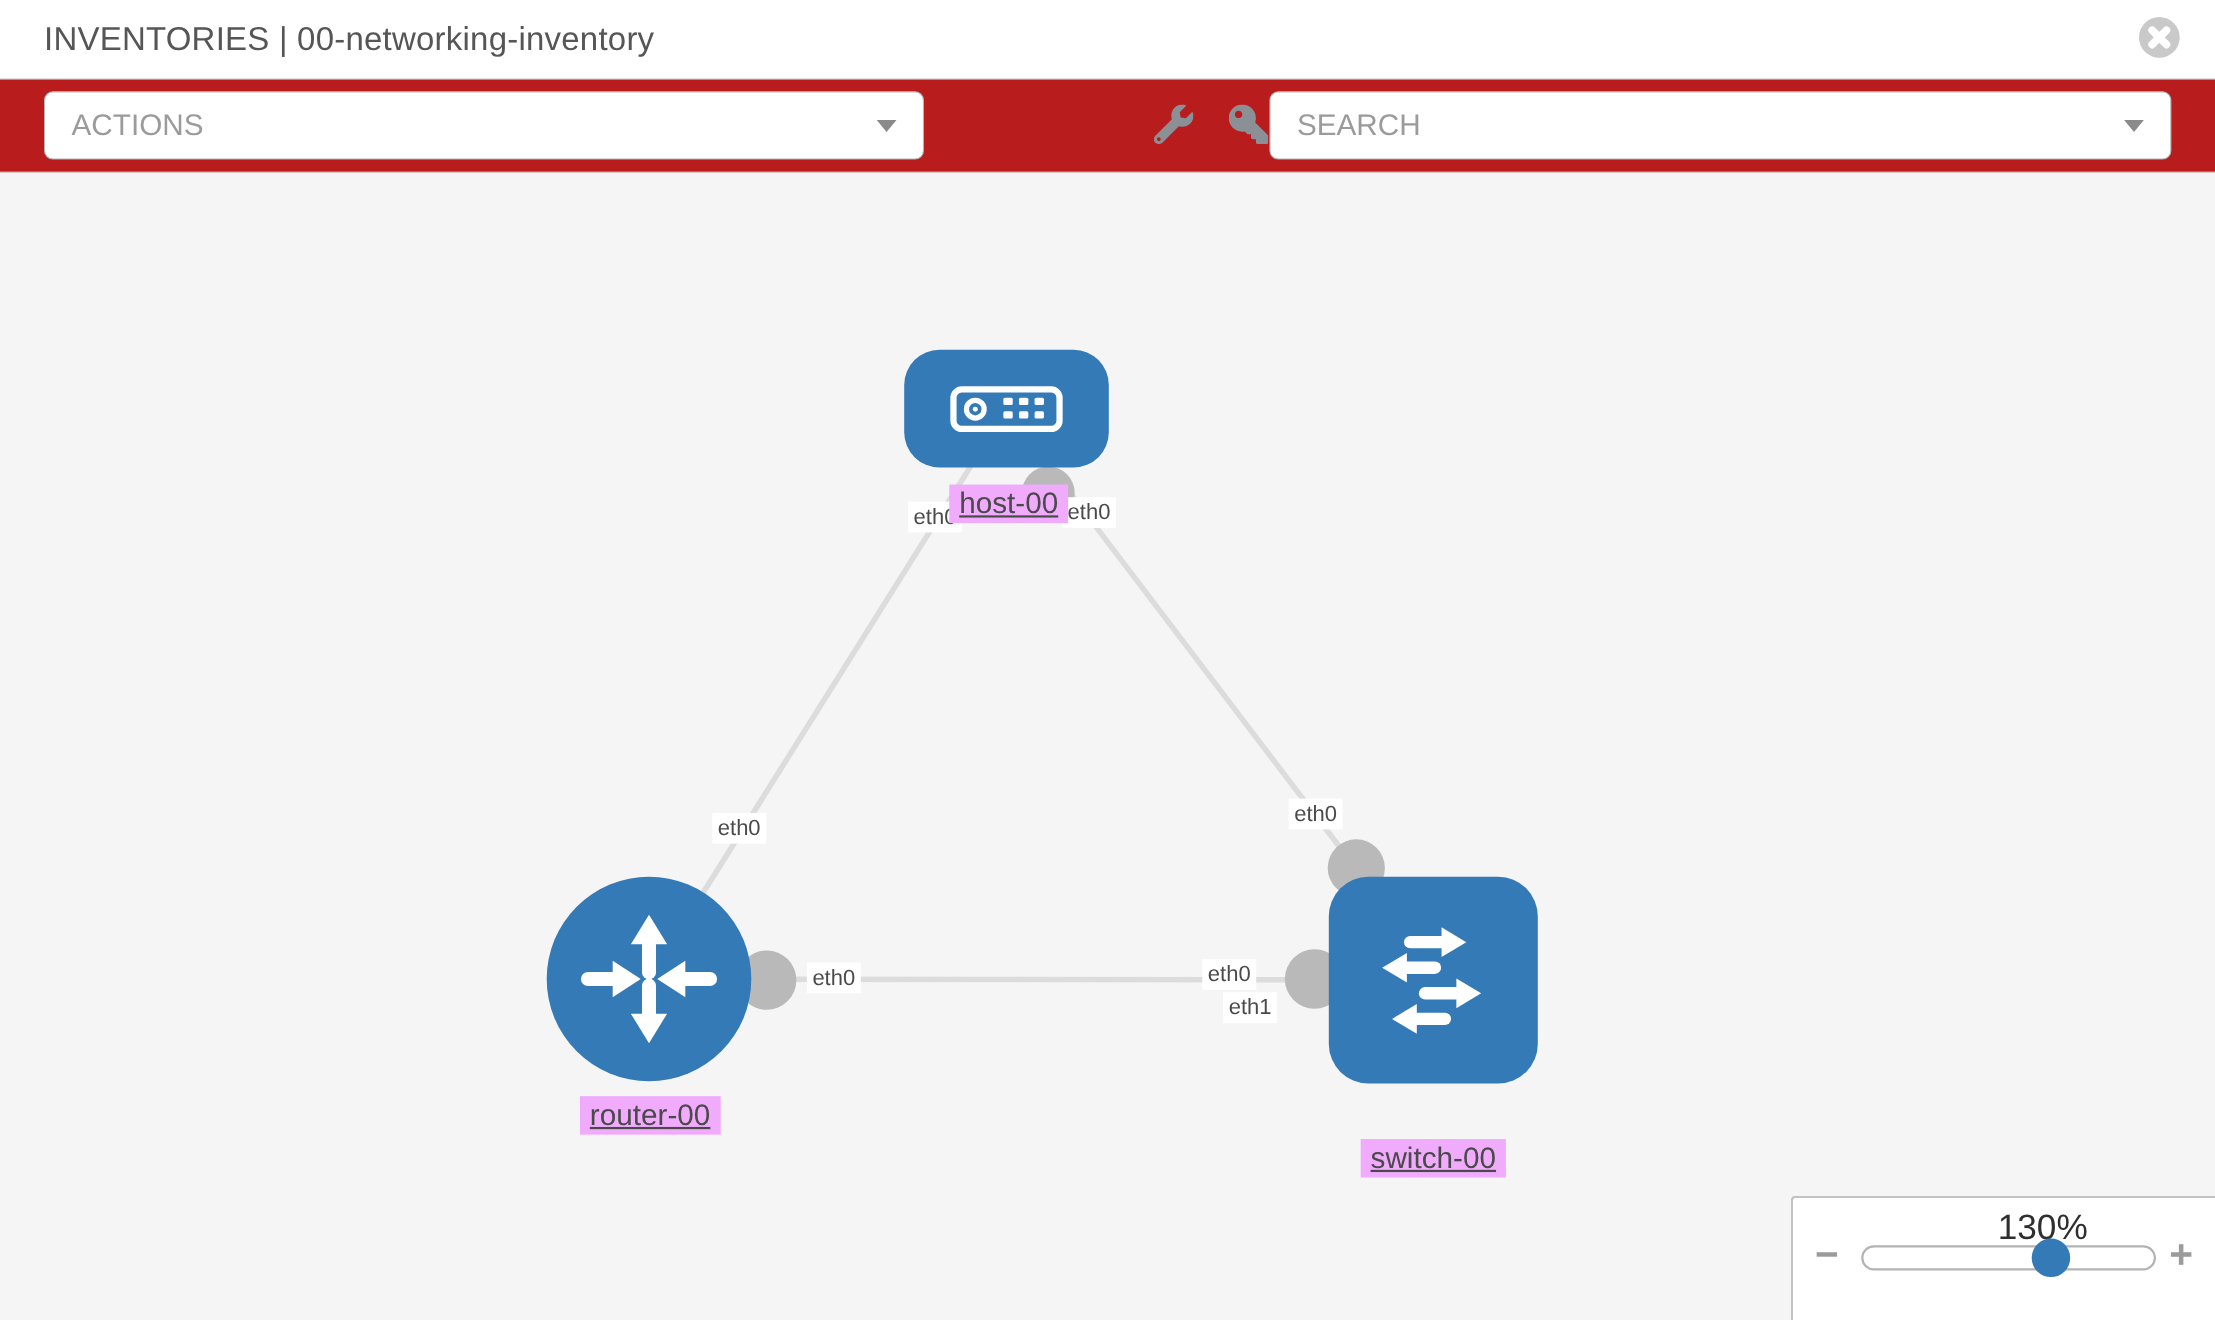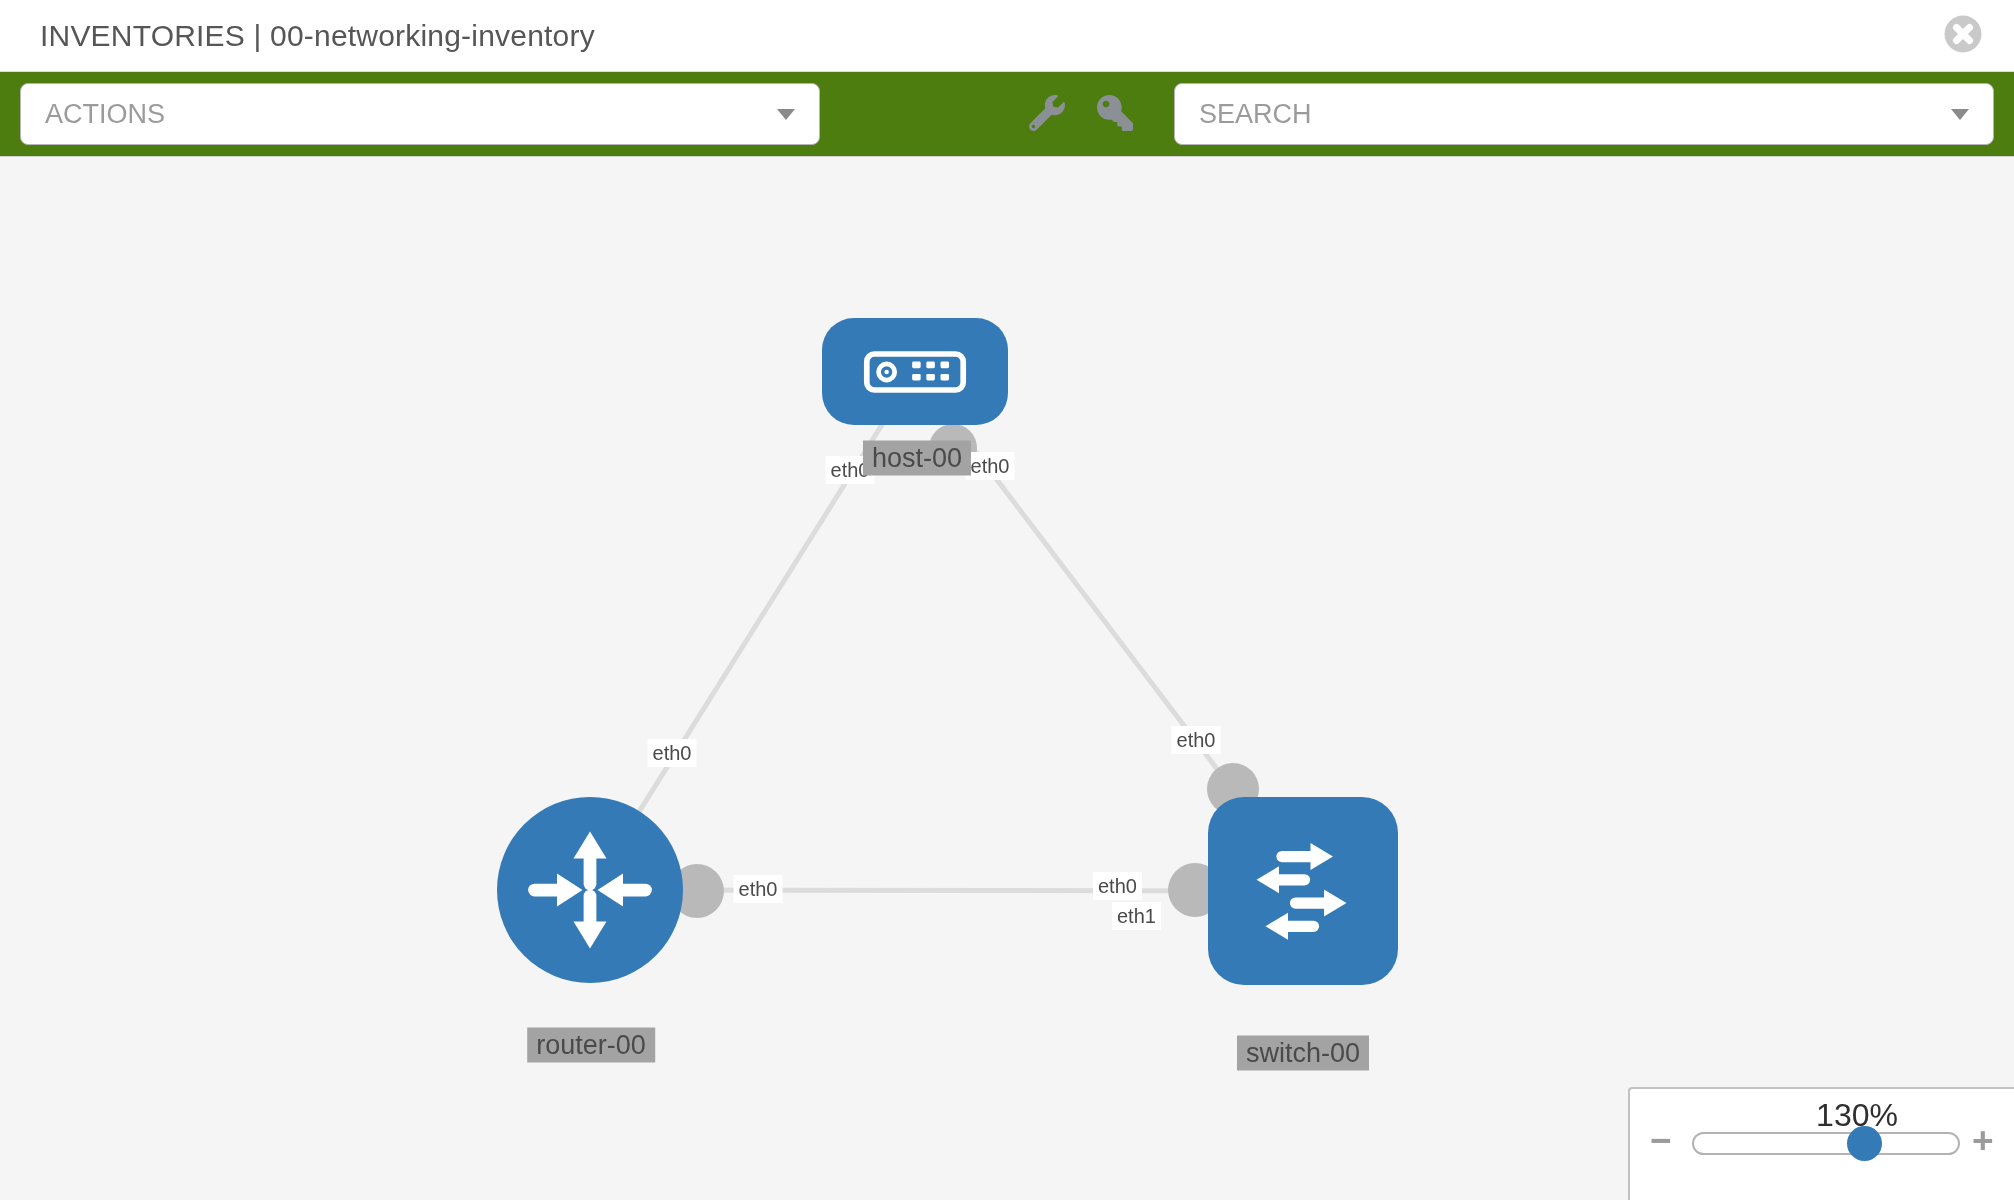--- a/index.html
+++ b/index.html
@@ -7,22 +7,22 @@
               font-family:"Liberation Sans", sans-serif; }
 
   
   .header { position:relative; height:72px; background:#fff; border-bottom:1px solid #dedede; }
   .page-title { position:absolute; left:40px; top:50%; transform:translateY(-50%);
                 font-size:30px; font-weight:normal; color:#565656; letter-spacing:0.2px; }
   .close-btn { position:absolute; right:32px; top:15px; width:38px; height:38px;
                border:none; background:transparent; cursor:pointer; }
 
   
-  .toolbar { height:85px; background:#4d7c0f; border-bottom:1px solid #d2d2d2;
-             display:flex; align-items:center; padding:0 20px; }
+  .toolbar { height:85px; background:#b91c1c; border-bottom:1px solid #d2d2d2;
+             display:flex; align-items:center; padding:0 40px; }
   .selectbox { height:62px; background:#fff; border:1px solid #b5b5b5; border-radius:8px;
                display:flex; align-items:center; padding:0 24px; cursor:pointer; }
   .selectbox .sel-label { font-size:27px; color:#9b9b9b; flex:1; }
   .caret { width:0; height:0; border-left:9px solid transparent; border-right:9px solid transparent;
            border-top:11px solid #8a8a8a; margin-left:16px; }
   .actions-box { width:800px; }
   .search-box  { width:820px; margin-left:auto; }
   .tool-icons { display:flex; align-items:center; gap:30px; margin-left:208px; }
   .tool-btn { width:38px; height:38px; border:none; background:transparent; cursor:pointer; padding:0; }
   .tool-btn svg { width:36px; height:36px; fill:#8b8f96; }
@@ -34,23 +34,23 @@
   .node { position:absolute; background:#337ab7; display:flex; align-items:center;
           justify-content:center; z-index:2; cursor:pointer; }
   .node-host   { left:822px; top:161px; width:186px; height:107px; border-radius:32px; }
   .node-router { left:497px; top:640px; width:186px; height:186px; border-radius:50%; }
   .node-switch { left:1208px; top:640px; width:190px; height:188px; border-radius:36px; }
 
   .iflabel { position:absolute; z-index:3; background:#fff; color:#4a4a4a; font-size:20px;
              line-height:1; padding:4px 5px; white-space:nowrap;
              transform:translate(-50%,-50%); }
   .iflabel-abs { transform:none; }
-  .nodelabel { position:absolute; z-index:4; background:#a3a3a3; color:#4a4a4a; font-size:27px;
+  .nodelabel { position:absolute; z-index:4; background:#f0abfc; color:#4a4a4a; font-size:27px;
                line-height:1; padding:4px 9px; white-space:nowrap;
-               transform:translate(-50%,-50%); }
+               transform:translate(-50%,-50%);text-decoration:underline; }
 
   
   .zoom-panel { position:absolute; left:1628px; top:930px; width:400px; height:280px;
                 background:#fff; border-left:2px solid #c2c2c2; border-top:2px solid #c2c2c2;
                 border-radius:4px 0 0 0; z-index:5; }
   .zoom-value { position:absolute; left:227px; top:8px; transform:translateX(-50%);
                 font-size:32px; color:#2f2f2f; }
   .zoom-minus, .zoom-plus { position:absolute; top:33px; font-size:37px; font-weight:bold;
                 color:#9b9b9b; background:transparent; border:none; cursor:pointer; line-height:1; }
   .zoom-minus { left:20px; }
@@ -158,21 +158,21 @@
 
     <span class="iflabel" style="left:850px; top:313px;">eth0</span>
     <span class="iflabel" style="left:990px; top:309px;">eth0</span>
     <span class="iflabel" style="left:672px; top:596px;">eth0</span>
     <span class="iflabel" style="left:1196px; top:583px;">eth0</span>
     <span class="iflabel" style="left:758px; top:732px;">eth0</span>
     <span class="iflabel iflabel-abs" style="left:1093px; top:715px;">eth0</span>
     <span class="iflabel iflabel-abs" style="left:1112px; top:745px;">eth1</span>
 
     <span class="nodelabel" style="left:917px; top:301px;">host-00</span>
-    <span class="nodelabel" style="left:591px; top:888px;">router-00</span>
+    <span class="nodelabel" style="left:591px; top:857px;">router-00</span>
     <span class="nodelabel" style="left:1303px; top:896px;">switch-00</span>
 
     <div class="zoom-panel">
       <div class="zoom-value">130%</div>
       <button class="zoom-minus">−</button>
       <div class="zoom-track">
         <div class="zoom-thumb"></div>
       </div>
       <button class="zoom-plus">+</button>
     </div>

